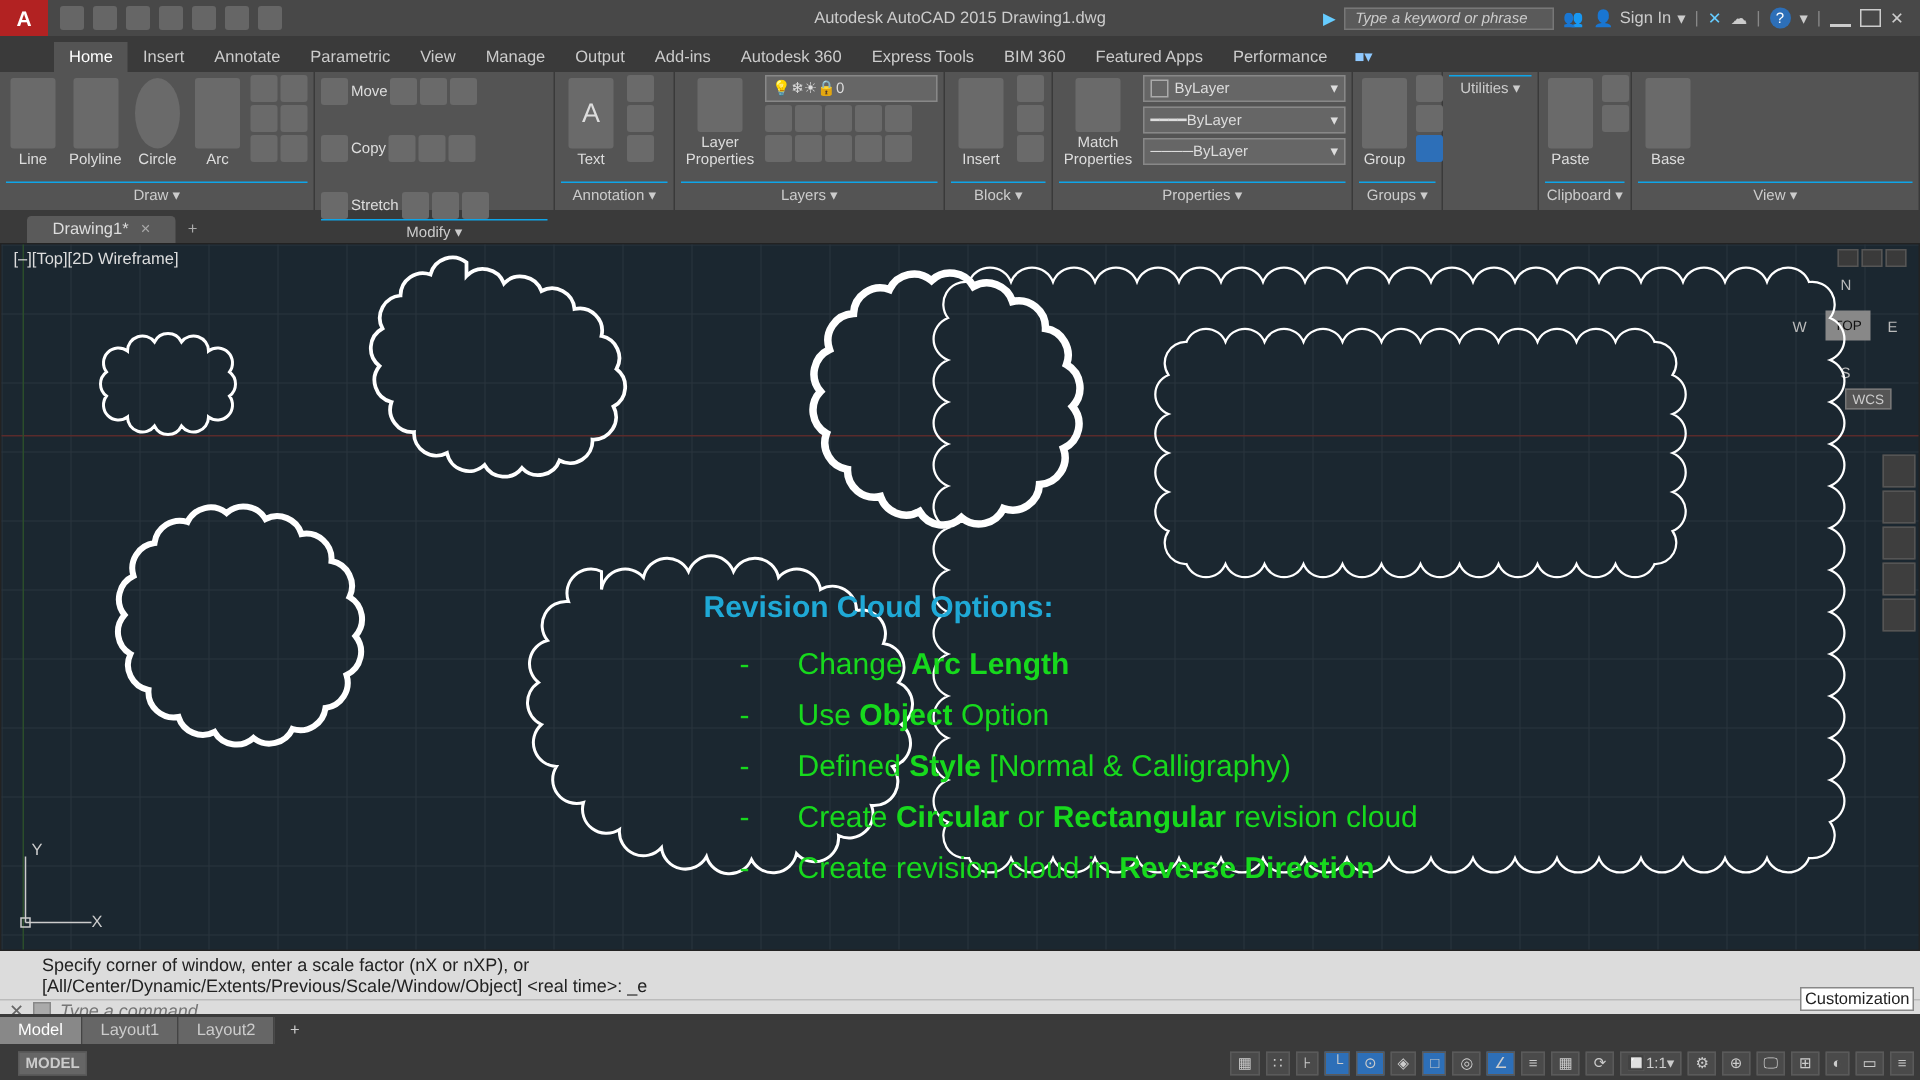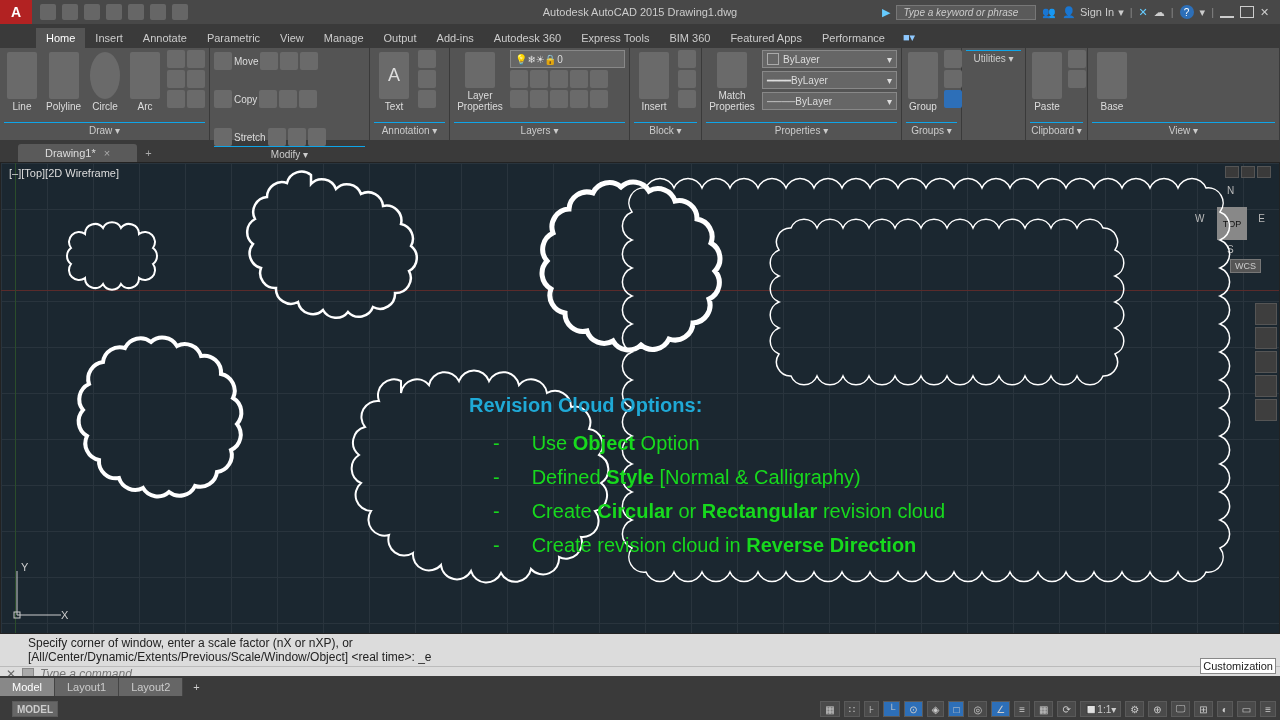--- a/index.html
+++ b/index.html
@@ -32,33 +32,33 @@
 .bigbtn{display:flex;flex-direction:column;align-items:center;justify-content:flex-end;width:40px;height:64px;padding:2px;gap:2px;}
 .bigbtn .ico{width:30px;flex:1;background:#6a6a6a;border-radius:2px;}
 .bigbtn span{font-size:10px;text-align:center;line-height:11px;}
 .smallgrid{display:flex;flex-direction:column;gap:2px;}
 .smallrow{display:flex;gap:2px;align-items:center;}
 .sm{width:18px;height:18px;background:#6a6a6a;border-radius:2px;}
 .dropdown-strip{background:#666;border:1px solid #888;height:18px;font-size:10px;display:flex;align-items:center;padding:0 4px;}
 
 
 .doctabs{height:22px;background:#3a3a3a;display:flex;align-items:flex-end;font-size:11px;}
-.doctab{background:#5a5a5a;color:#ddd;padding:3px 27px;border-radius:3px 3px 0 0;margin-left:18px;display:flex;gap:8px;align-items:center;text-align:right;}
+.doctab{background:#5a5a5a;color:#ddd;padding:3px 17px;border-radius:3px 3px 0 0;margin-left:18px;display:flex;gap:8px;align-items:center;text-align:right;}
 .doctab .x{color:#aaa;}
 .addtab{color:#aaa;padding:3px 8px;}
 
 
 .viewport{position:absolute;left:0;right:0;top:162px;bottom:86px;background:#1b2730;border:1px solid #222;}
 .viewport .vlabel{position:absolute;left:8px;top:4px;color:#ddd;font-size:11px;}
 .viewport .axesX{position:absolute;left:14px;bottom:36px;font-size:11px;color:#ccc;}
 .viewport .axesY{position:absolute;left:14px;bottom:48px;font-size:11px;color:#ccc;}
 .viewport .vc{position:absolute;right:8px;top:3px;display:flex;gap:2px;}
 .viewport .vc div{width:14px;height:12px;background:#3a3a3a;border:1px solid #555;}
 .navcube{position:absolute;right:14px;top:22px;width:70px;height:70px;color:#bbb;font-size:10px;}
-.navcube .face{position:absolute;left:22px;top:22px;width:30px;height:33px;background:#888;display:flex;align-items:center;justify-content:center;color:#111;font-size:9px;}
+.navcube .face{position:absolute;left:22px;top:22px;width:30px;height:20px;background:#888;display:flex;align-items:center;justify-content:center;color:#111;font-size:9px;}
 .navcube .n{position:absolute;left:32px;top:0;} .navcube .s{position:absolute;left:32px;bottom:0;}
 .navcube .w{position:absolute;left:0;top:28px;} .navcube .e{position:absolute;right:0;top:28px;}
 .wcs{position:absolute;right:18px;top:96px;background:#555;color:#ccc;font-size:9px;padding:1px 4px;border:1px solid #777;}
 .navbar{position:absolute;right:2px;top:140px;width:22px;display:flex;flex-direction:column;gap:2px;}
 .navbar div{width:22px;height:22px;background:#3e3e3e;border:1px solid #555;}
 
 
 .gridlines{position:absolute;inset:0;
  background-image:linear-gradient(#29343d 1px,transparent 1px),linear-gradient(90deg,#29343d 1px,transparent 1px);
  background-size:46px 46px;}
@@ -417,20 +417,21 @@
 
     <g transform="translate(340,210)">
         <path class="cloud" stroke-width="2" d="M60 20
      a16 16 0 0 1 28 -8 a16 16 0 0 1 30 -4 a16 16 0 0 1 30 0 a16 16 0 0 1 30 4 a16 16 0 0 1 28 8 a16 16 0 0 1 24 14 a16 16 0 0 1 18 22 a16 16 0 0 1 10 26 a16 16 0 0 1 2 28 a16 16 0 0 1 -6 28 a16 16 0 0 1 -14 26 a16 16 0 0 1 -22 20 a16 16 0 0 1 -28 12 a16 16 0 0 1 -30 4 a16 16 0 0 1 -30 -2 a16 16 0 0 1 -30 -6 a16 16 0 0 1 -28 -12 a16 16 0 0 1 -24 -18 a16 16 0 0 1 -18 -24 a16 16 0 0 1 -10 -28 a16 16 0 0 1 -2 -28 a16 16 0 0 1 6 -28 a16 16 0 0 1 14 -26 a16 16 0 0 1 22 -20 z"></path>
       </g>
   </svg>
 
   <div class="overlay">
     <div class="title">Revision Cloud Options:</div>
     <ul id="overlay-list">
+        <li>Change <b>Arc Length</b></li>
         <li>Use <b>Object</b> Option</li>
         <li>Defined <b>Style</b> [Normal &amp; Calligraphy)</li>
         <li>Create <b>Circular</b> or <b>Rectangular</b> revision cloud</li>
         <li>Create revision cloud in <b>Reverse Direction</b></li>
       </ul>
   </div>
 </div>
 
 <div class="cmdarea">
   <div class="cmdhist">

